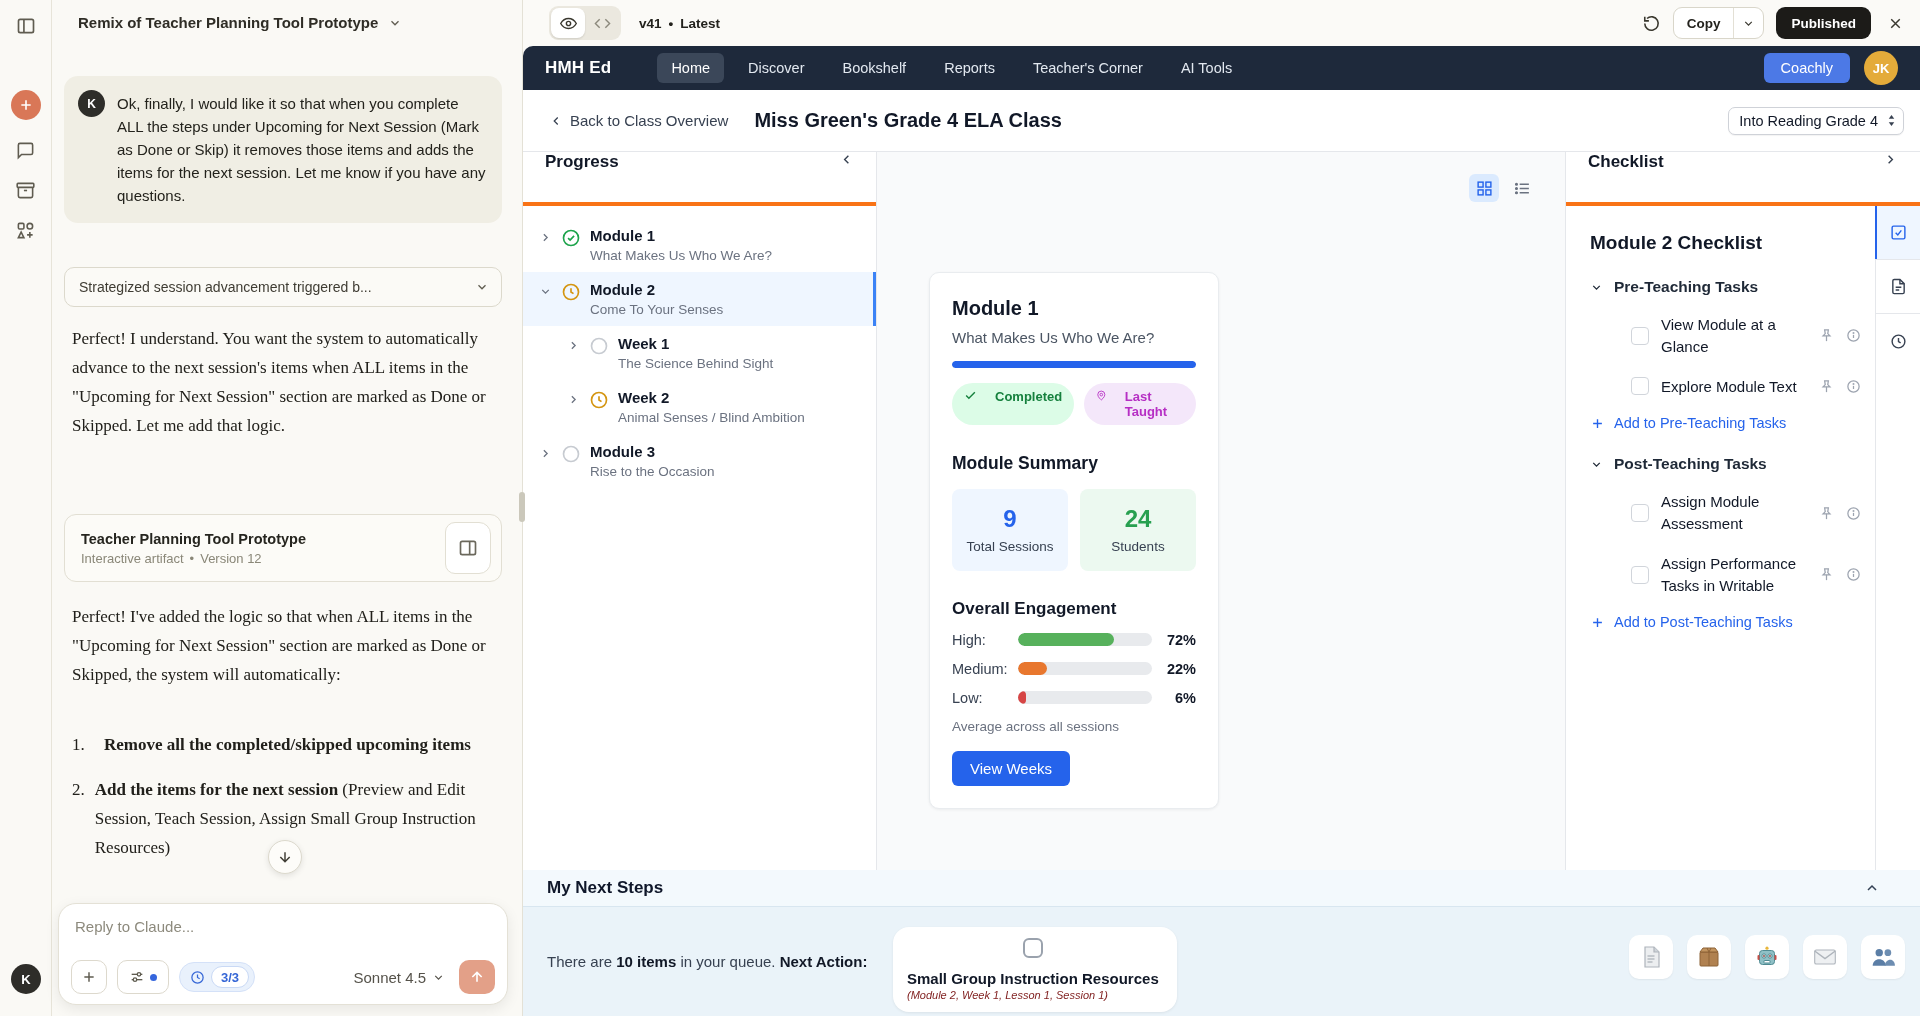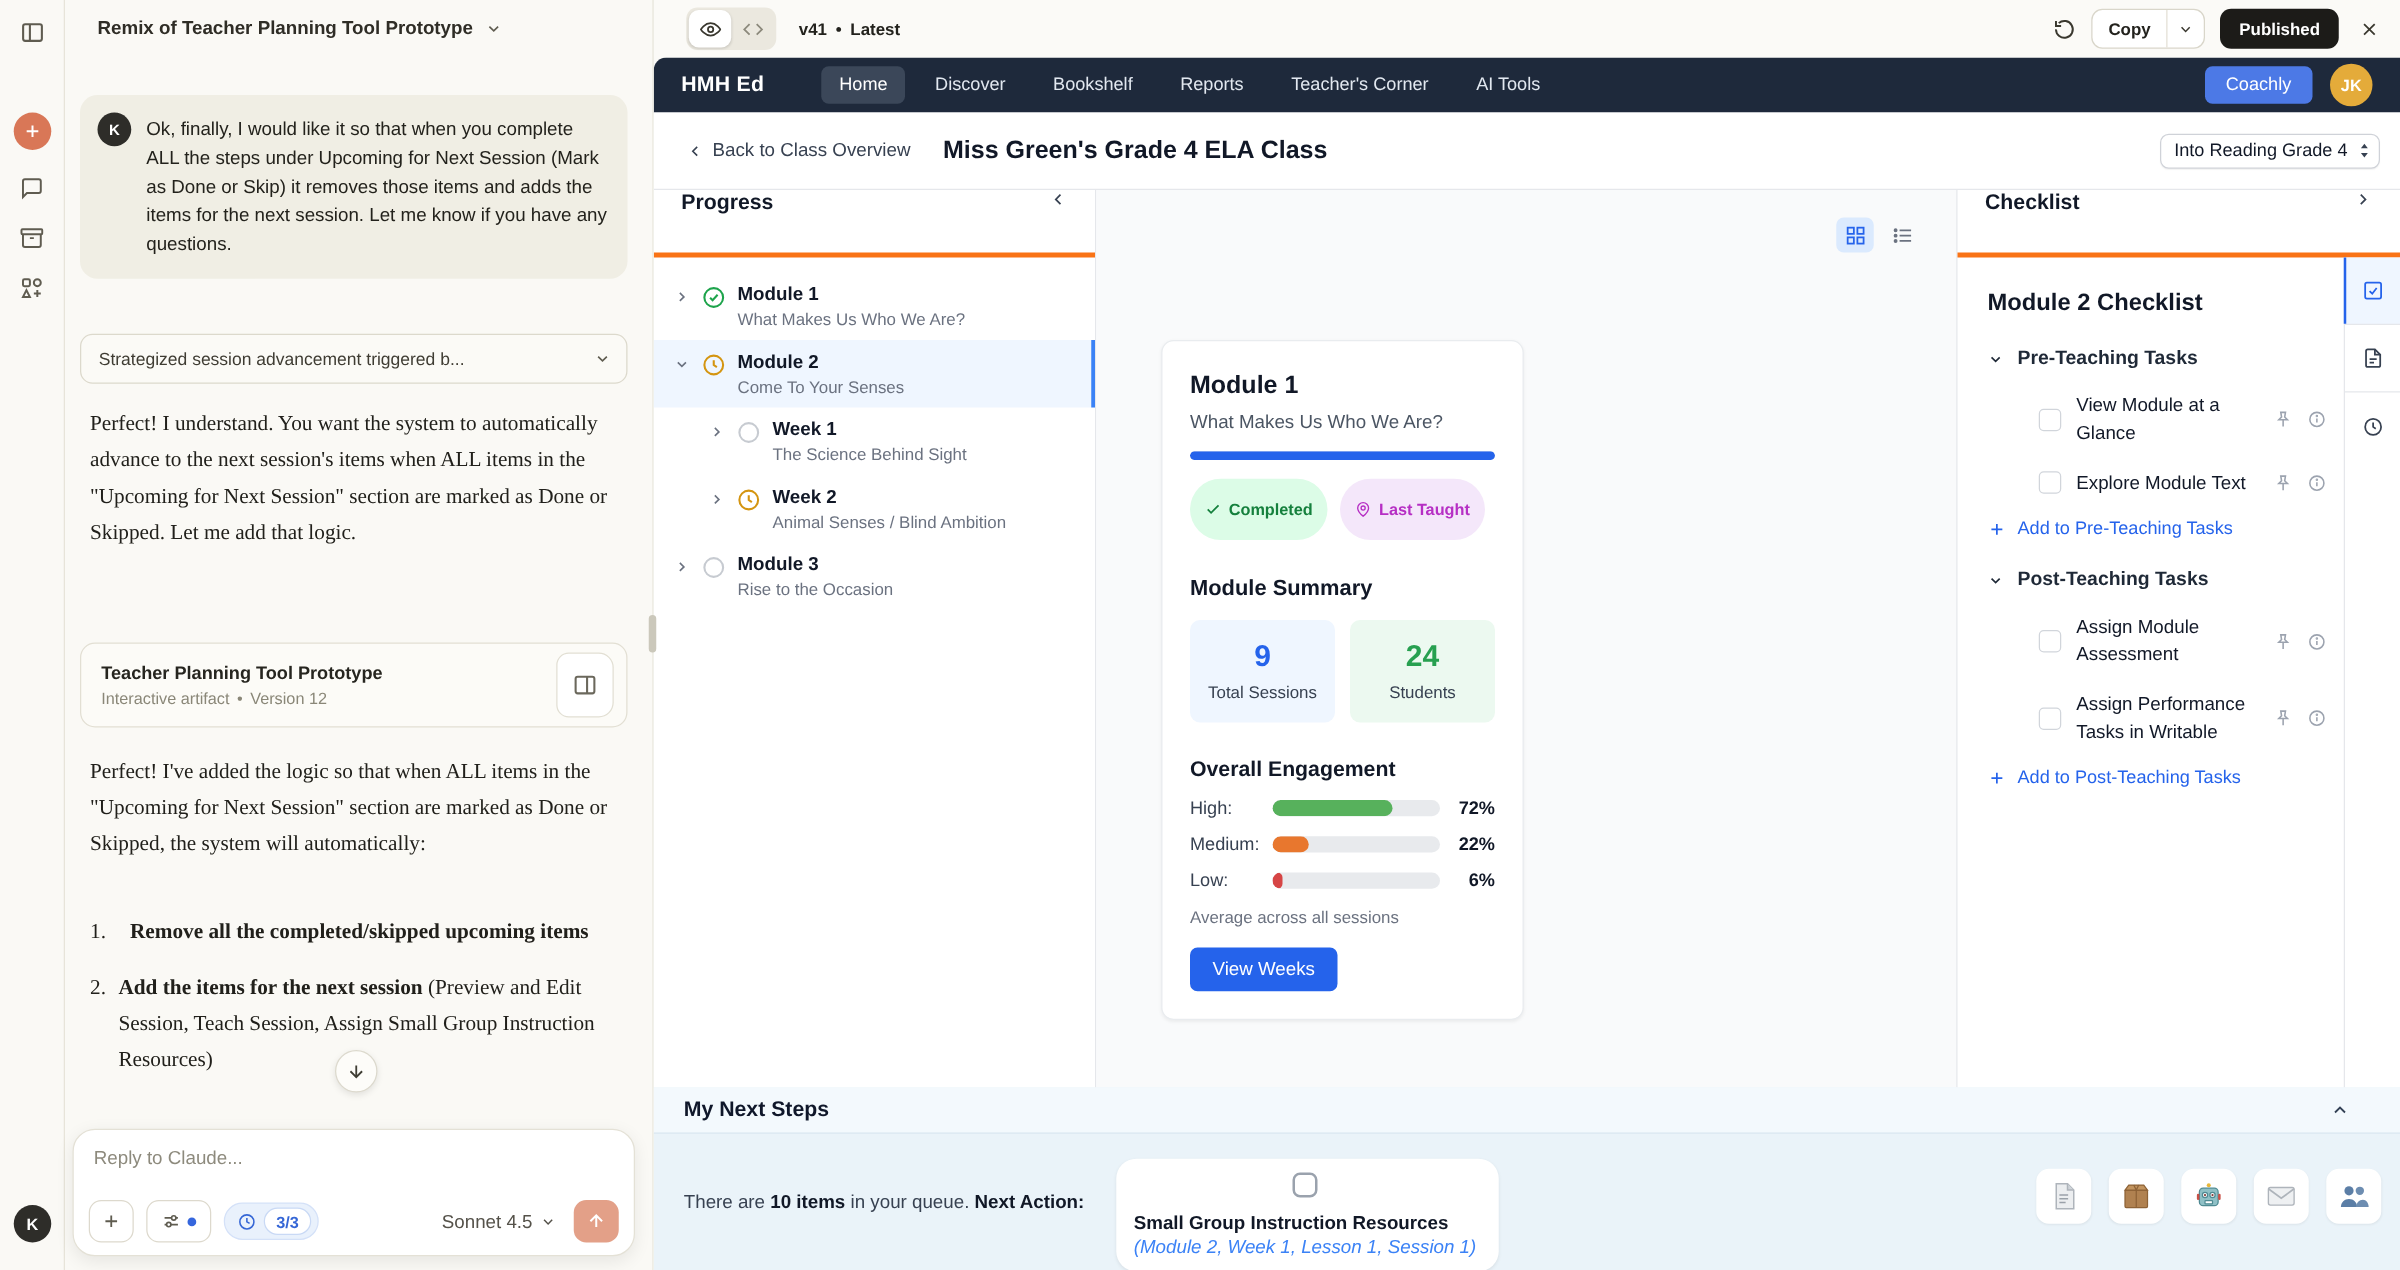--- a/index.html
+++ b/index.html
@@ -96,21 +96,21 @@
   #main-col { flex:1; position:relative; background:#f9fafb; }
   #view-mode { position:absolute; right:28px; top:22px; display:flex; gap:8px; }
   .vm-btn { width:30px; height:28px; border-radius:6px; display:flex; align-items:center; justify-content:center; color:#6b7280; }
   .vm-btn.active { background:#dbeafe; color:#2563eb; }
   #module-card { position:absolute; left:52px; top:120px; width:290px; background:#fff; border:1px solid #e9ecef; border-radius:10px; box-shadow:0 1px 3px rgba(0,0,0,.06); padding:24px 22px 22px; }
   #module-card .mc-title { font-size:20px; font-weight:bold; color:#111827; }
   #module-card .mc-sub { font-size:15px; color:#4b5563; margin-top:9px; }
   #mc-bar { margin-top:15px; height:7px; border-radius:4px; background:#e5e7eb; overflow:hidden; }
   #mc-bar .fill { height:100%; background:#2563eb; border-radius:4px; }
   #mc-badges { display:flex; gap:10px; margin-top:15px; }
-  .badge { display:flex; align-items:center; gap:6px; border-radius:999px; padding:17px 12px; font-size:13px; font-weight:600; }
+  .badge { display:flex; gap:18px; border-radius:999px; padding:6px 12px; font-size:13px; font-weight:600; }
   .badge.completed { background:#dcfce7; color:#15803d; }
   .badge.taught { background:#f4e7fa; color:#b62fc4; }
   .mc-h2 { font-size:17.5px; font-weight:bold; color:#111827; margin-top:28px; }
   #stats { display:flex; gap:12px; margin-top:15px; }
   .stat { flex:1; border-radius:8px; padding:16px 8px 14px; text-align:center; }
   .stat .v { font-size:24px; font-weight:bold; }
   .stat .l { font-size:13.5px; color:#374151; margin-top:5px; line-height:1.4; }
   .stat.blue { background:#eff6ff; } .stat.blue .v { color:#2563eb; }
   .stat.green { background:#ecf9f0; } .stat.green .v { color:#27a050; }
   .eng-row { display:flex; align-items:center; margin-top:13px; }
@@ -141,21 +141,21 @@
   
   #next-steps { position:absolute; left:0; right:0; bottom:0; height:146px; background:#eaf3f9; }
   #ns-head { height:37px; background:#f3f9fd; border-bottom:1px solid #d8e6f0; display:flex; align-items:center; padding:0 24px; }
   #ns-head .t { font-size:17px; font-weight:bold; color:#0f172a; flex:1; }
   #ns-body { position:relative; height:109px; }
   #ns-text { position:absolute; left:24px; top:46px; font-size:15px; color:#374151; }
   #ns-text b { color:#111827; }
   #ns-card { position:absolute; left:370px; top:20px; background:#fff; border-radius:16px; box-shadow:0 1px 3px rgba(0,0,0,.07); padding:11px 18px 11px 14px; display:flex; align-items:center; gap:12px;flex-direction:column; }
   #ns-card .cb { width:20px; height:20px; border:2px solid #9aa2ad; border-radius:6px; }
   #ns-card .t1 { font-size:15px; font-weight:bold; color:#111827; }
-  #ns-card .t2 { font-size:15px; font-style:italic; color:#3b82f6; margin-top:2px; }
+  #ns-card .t2 { font-size:11px; font-style:italic; color:#7f1d1d; margin-top:2px; }
   #ns-icons { position:absolute; right:15px; top:28px; display:flex; gap:14px; }
   .ns-ico { width:44px; height:44px; border-radius:10px; background:#fff; box-shadow:0 1px 2px rgba(0,0,0,.06); display:flex; align-items:center; justify-content:center; }
 </style>
 </head>
 <body>
 
 <div id="claude-pane">
   <div id="rail">
     <div class="rail-btn" style="margin-top:10px;">
       <svg width="20" height="20" viewBox="0 0 24 24" fill="none" stroke="currentColor" stroke-width="2">

